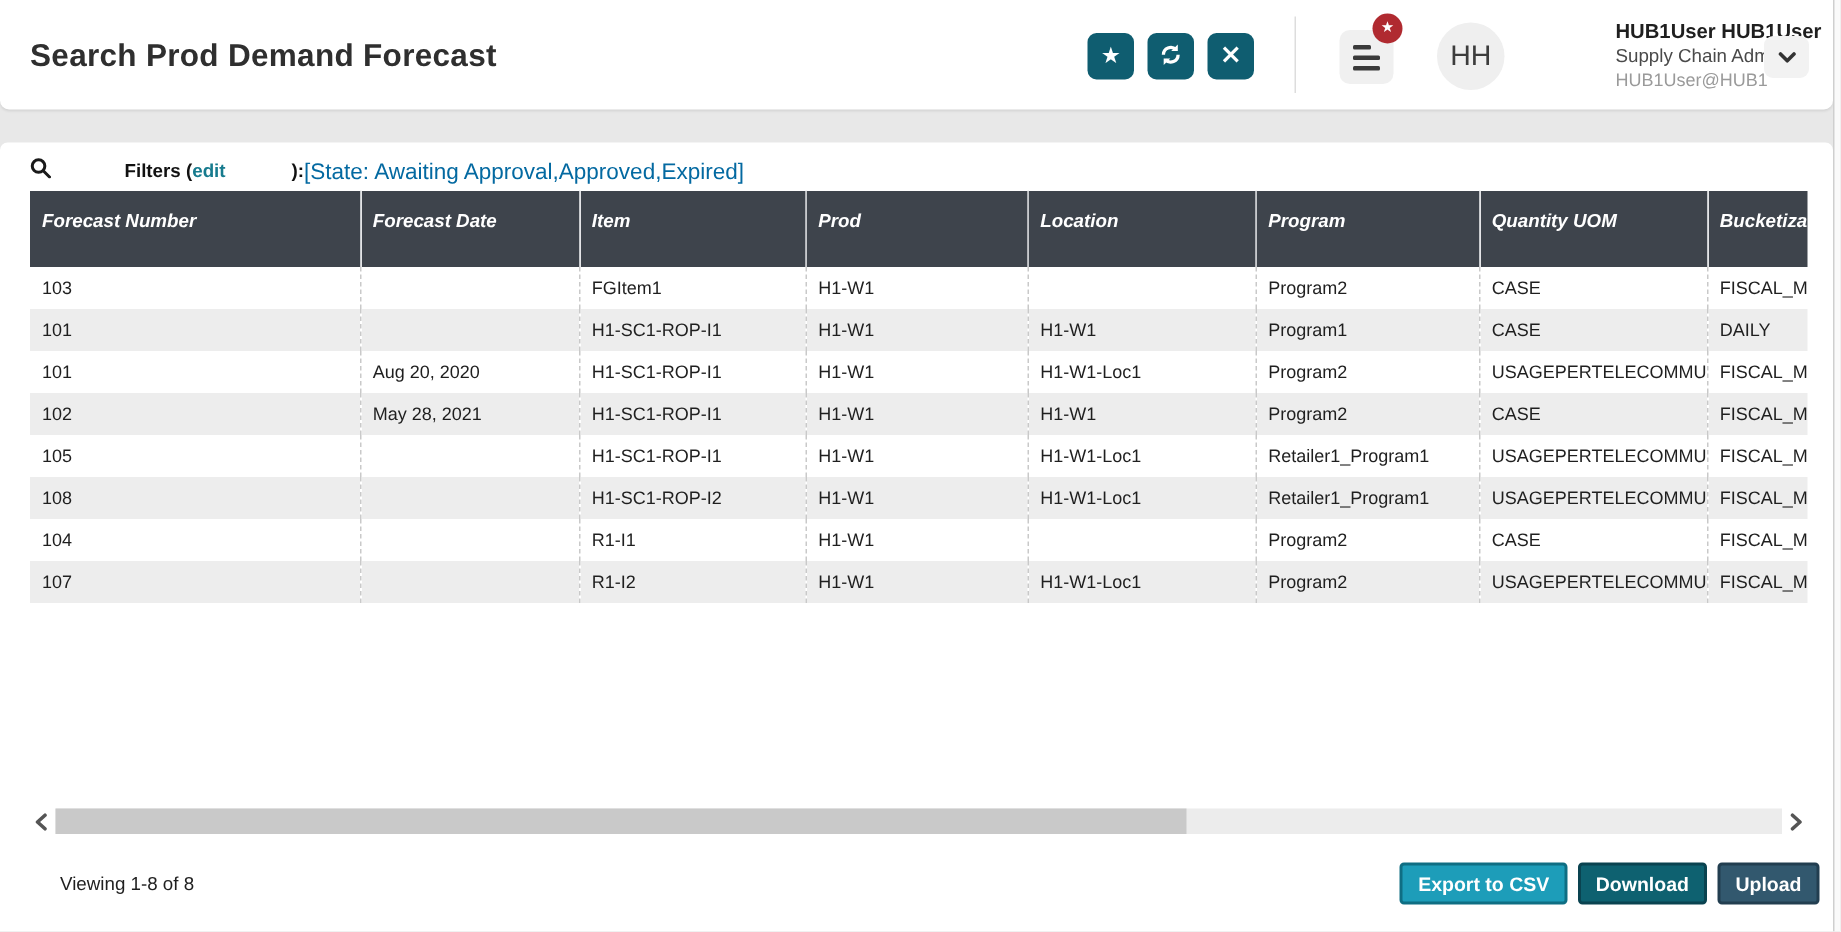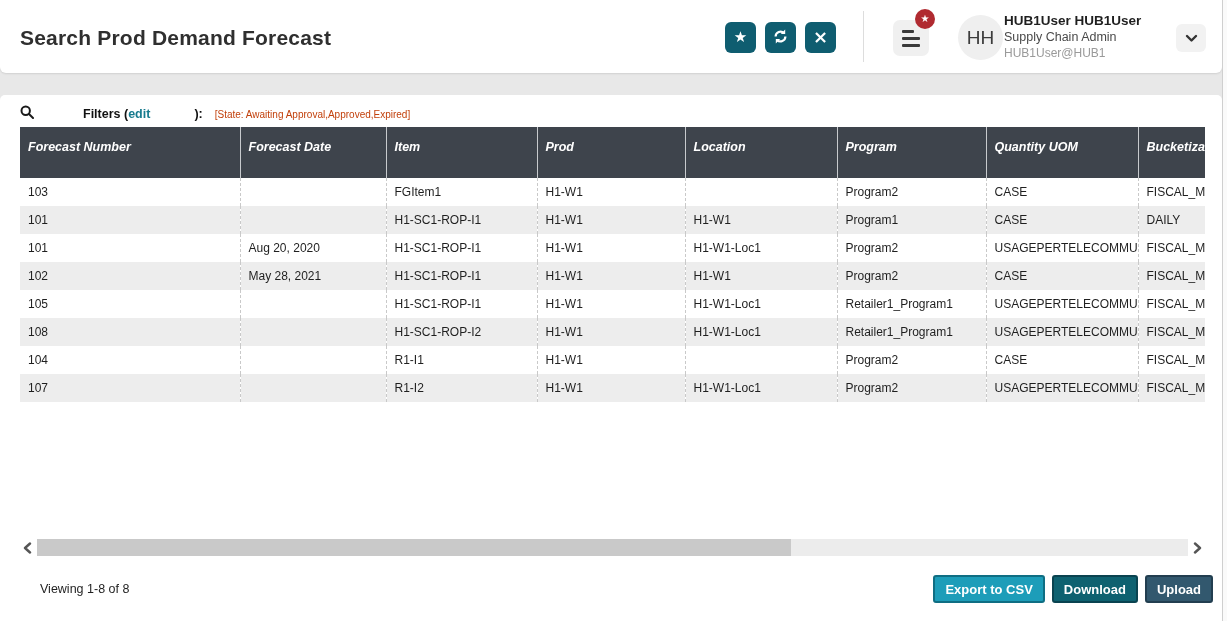--- a/index.html
+++ b/index.html
@@ -25,35 +25,35 @@
               border: none; border-radius: 7px; cursor: pointer; }
   .menu-btn .bar { display: block; height: 3px; background: #3a3a3a; border-radius: 1px; margin: 4px 0 4px 9px; }
   .menu-btn .bar1 { width: 12px; }
   .menu-btn .bar2, .menu-btn .bar3 { width: 18px; }
   .menu-badge { position: absolute; left: 915px; top: 9px; width: 20px; height: 20px; border-radius: 50%;
                 background: #b02a30; color: #fff; display: flex; align-items: center; justify-content: center; z-index: 6; }
   .menu-badge .glyph { font-family: "DejaVu Sans", sans-serif; font-size: 10px; line-height: 1; }
 
   .avatar { position: absolute; left: 958px; top: 15px; width: 45px; height: 45px; border-radius: 50%;
             background: #efefef; color: #3c3c3c; font-size: 19px; display: flex; align-items: center; justify-content: center; }
-  .user-block { position: absolute; left: 1004px; top: 13px; line-height: 16px; }
+  .user-block { position: absolute; left: 1077px; top: 13px; line-height: 16px; }
   .user-name { font-size: 13.5px; font-weight: bold; color: #1f1f1f; }
   .user-role { font-size: 12.5px; color: #4a4a4a; }
   .user-org  { font-size: 12px; color: #9a9a9a; }
 
   .user-menu-btn { position: absolute; left: 1176px; top: 24px; width: 30px; height: 28px; background: #f2f2f2;
                    border: none; border-radius: 6px; cursor: pointer; display: flex; align-items: center; justify-content: center; }
 
   
   .card { position: absolute; top: 95px; left: 0; width: 1222px; height: 526px; background: #fff; border-radius: 5px 5px 0 0; }
 
   .filters-row { position: absolute; left: 20px; top: 10px; display: flex; align-items: center; height: 18px; }
   .filters-label { font-size: 12.5px; font-weight: bold; color: #111; margin-left: 5px; padding-left: 44px; }
   .filters-edit { font-size: 12.5px; font-weight: bold; color: #177b8e; text-decoration: none; cursor: pointer; }
-  .filters-value { font-size: 10px; color: #c2410c; margin-left: 12px; }
+  .filters-value { font-size: 15px; color: #0369a1; }
 
   
   .table-wrap { position: absolute; left: 20px; top: 32px; width: 1185px; height: 330px; overflow: hidden; }
   table { border-collapse: collapse; table-layout: fixed; width: 1278px; }
   thead th { background: #3e444c; color: #fff; font-size: 12.5px; font-weight: bold; text-align: left;
              height: 51px; vertical-align: top; padding: 13px 8px 0 8px; white-space: nowrap; overflow: hidden; font-style: italic; }
   thead th + th { border-left: 1px solid #c7cacd; }
   tbody td { height: 28px; font-size: 12px; color: #1f1f1f; padding: 0 8px; white-space: nowrap; overflow: hidden; }
   tbody td + td { border-left: 1px dashed #c9c9c9; }
   tbody tr { background: #fff; }

